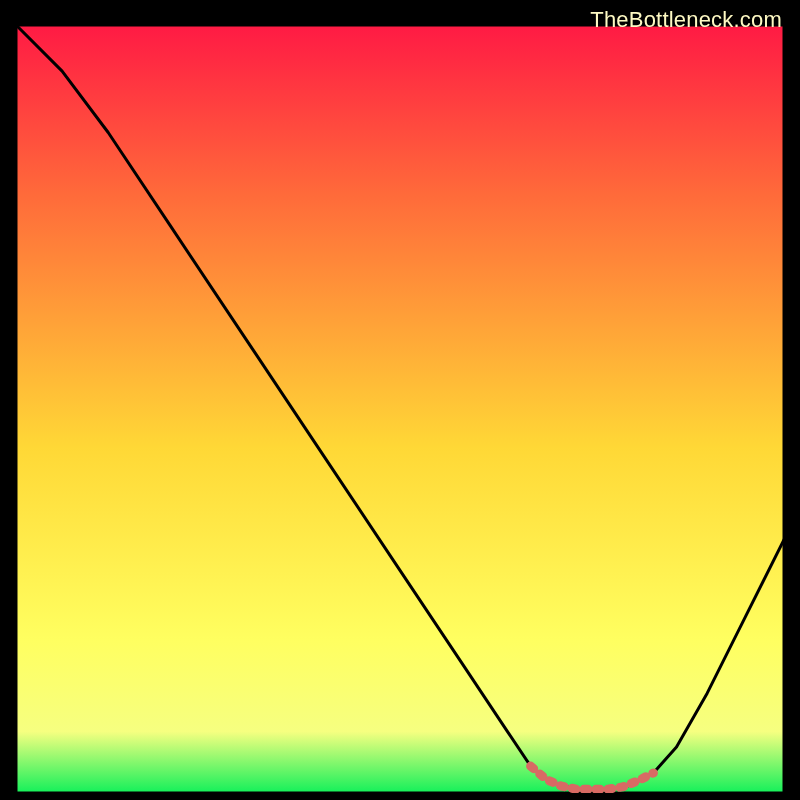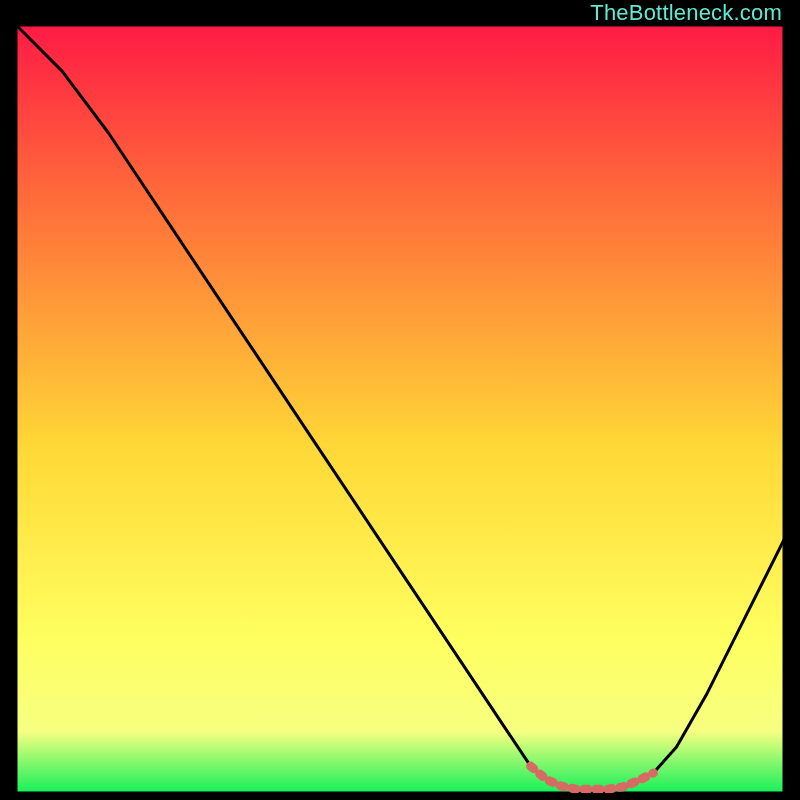--- a/index.html
+++ b/index.html
@@ -13,23 +13,23 @@
   .frame {
     position: absolute;
     left: 16px;
     top: 25px;
     width: 768px;
     height: 768px;
     background: #000;
   }
   .watermark {
     position: absolute;
-    top: 0;
+    top: 7px;
     right: 18px;
-    color: #5eead4;
+    color: #fef9c3;
     font-family: Arial, Helvetica, sans-serif;
     font-size: 22px;
     letter-spacing: 0.2px;
   }
   svg {
     display: block;
   }
   #bg-grad stop { }
 </style>
 </head>

